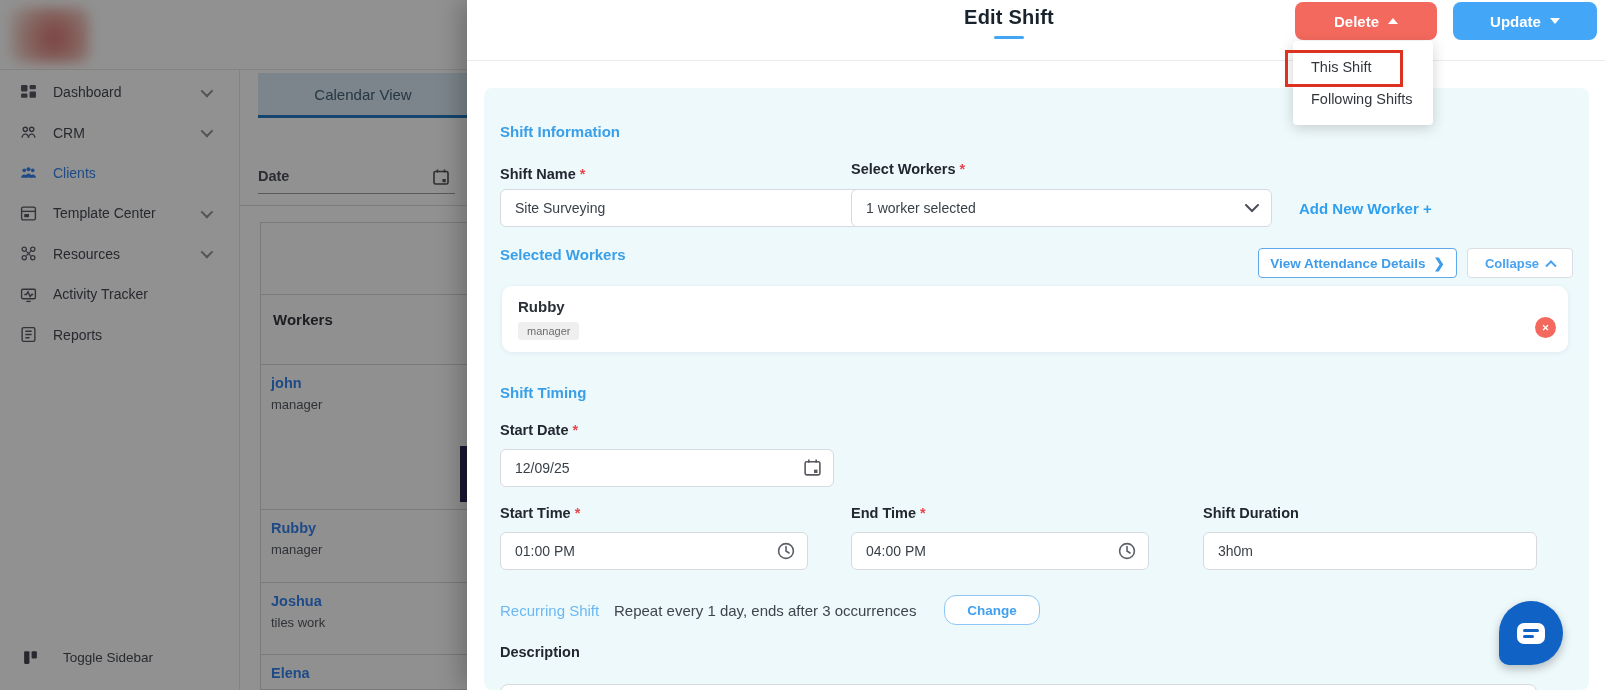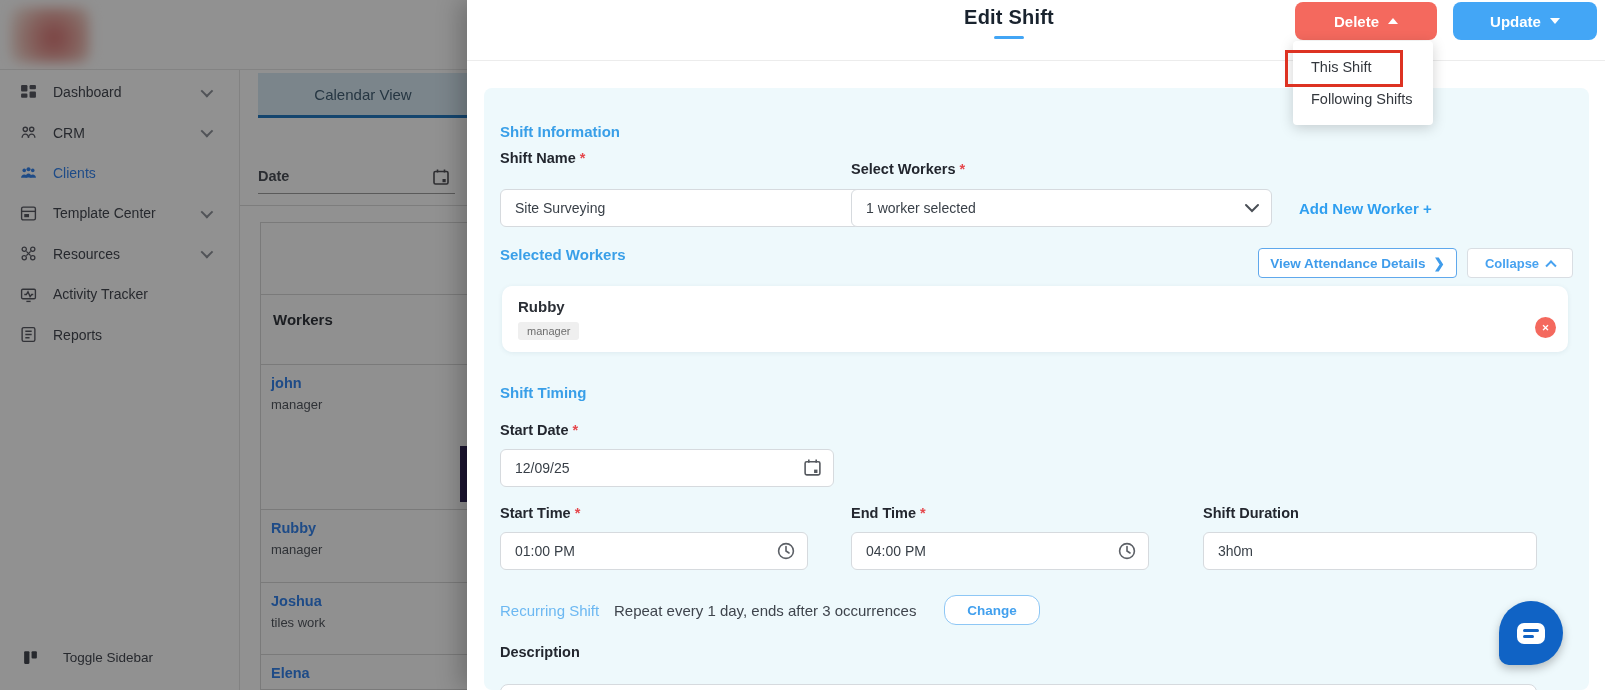--- a/index.html
+++ b/index.html
@@ -69,21 +69,21 @@
   .content-panel { left:484px; top:88px; width:1105px; height:602px; background:#eef9fc; border-radius:8px; }
 
   .section-heading { font-size:15px; font-weight:700; color:#399fe8; }
   .h-shift-info { left:500px; top:123px; }
   .h-selected-workers { left:500px; top:246px; }
   .h-shift-timing { left:500px; top:384px; }
 
   .field-label { font-size:14.5px; font-weight:600; color:#23272f; }
   .req { color:#e5484d; margin-left:4px; }
 
-  .l-shift-name { left:500px; top:150px; }
+  .l-shift-name { left:500px; top:166px; }
   .l-select-workers { left:851px; top:161px; }
   .l-start-date { left:500px; top:422px; }
   .l-start-time { left:500px; top:505px; }
   .l-end-time { left:851px; top:505px; }
   .l-shift-duration { left:1203px; top:505px; }
   .l-description { left:500px; top:644px; }
 
   .field { position:absolute; }
   .field input { width:100%; height:38px; border:1px solid #d6dade; border-radius:6px; background:#fff;
     font-family:"Liberation Sans",sans-serif; font-size:14px; color:#383f47; padding:0 34px 0 14px; outline:none; }

